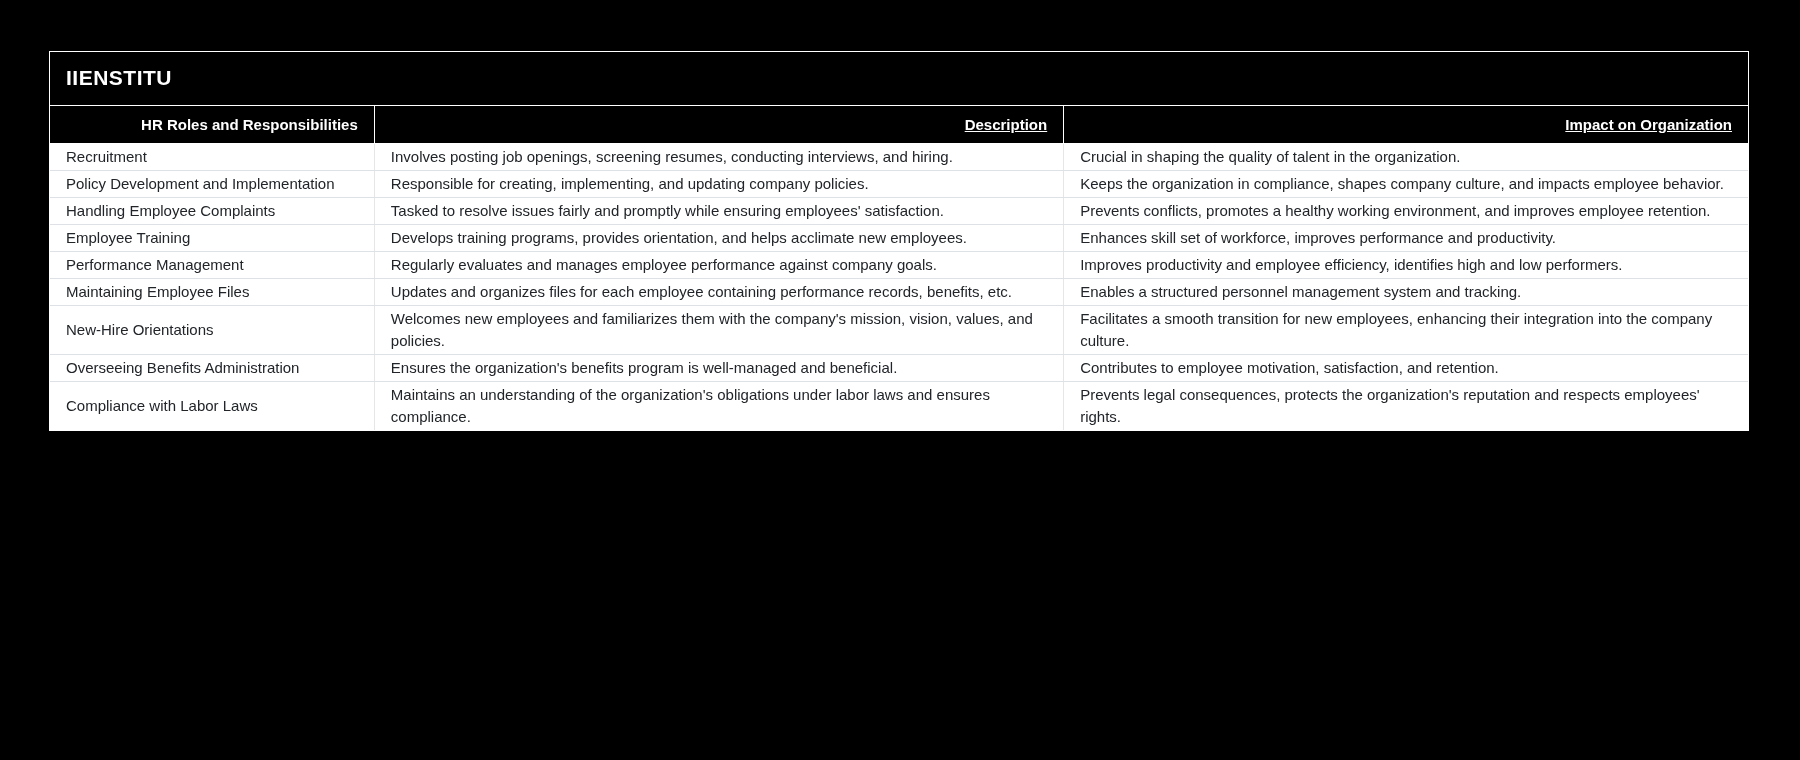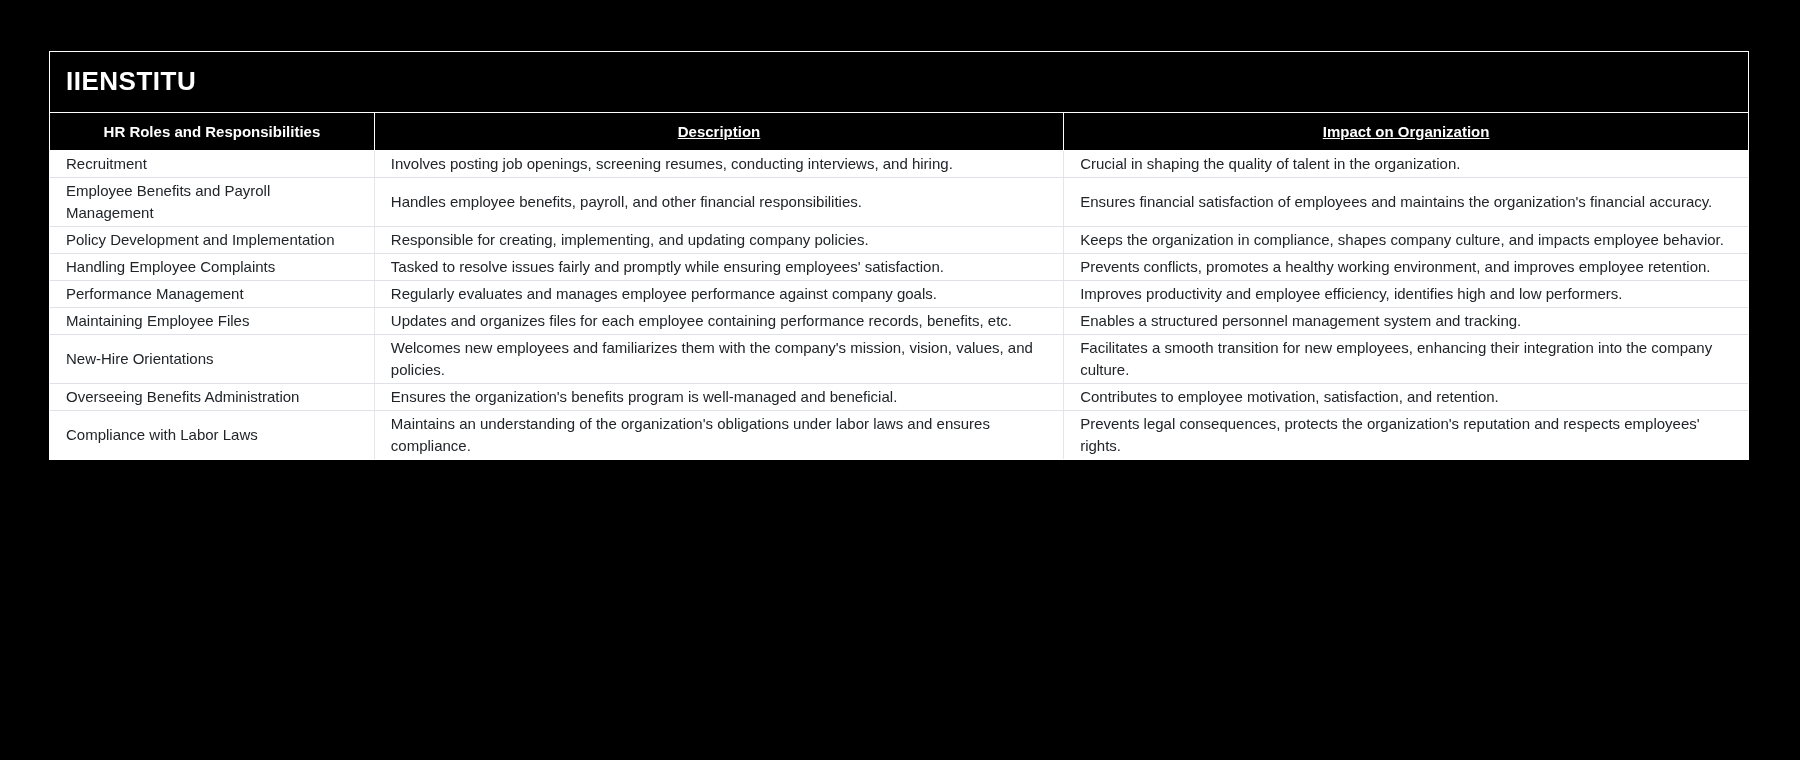--- a/index.html
+++ b/index.html
@@ -13,36 +13,36 @@
     position: absolute;
     left: 49px; top: 51px;
     width: 1700px;
     background: #000000;
     border: 1px solid #ffffff;
   }
   .title-bar {
     background: #000000;
     color: #ffffff;
     font-weight: bold;
-    font-size: 26px;
+    font-size: 21px;
     letter-spacing: 0.5px;
     padding: 14px 16px 15px 16px;
   }
   table.hr-table {
     width: 100%;
     border-collapse: collapse;
     table-layout: fixed;
   }
   table.hr-table col.c1 { width: 19.1%; }
   table.hr-table col.c2 { width: 40.6%; }
   table.hr-table col.c3 { width: 40.3%; }
   table.hr-table thead th {
     background: #000000;
     color: #ffffff;
-    text-align: center;
+    text-align: right;
     font-weight: bold;
     font-size: 15px;
     padding: 10px 16px;
     border-top: 1px solid #ffffff;
     border-bottom: 1px solid #ffffff;
     vertical-align: middle;
   }
   table.hr-table thead th + th { border-left: 1px solid #ffffff; text-decoration: underline; }
   table.hr-table tbody td {
     background: #ffffff;
@@ -74,33 +74,33 @@
         <th>Impact on Organization</th>
       </tr>
     </thead>
     <tbody>
       <tr>
         <td>Recruitment</td>
         <td>Involves posting job openings, screening resumes, conducting interviews, and hiring.</td>
         <td>Crucial in shaping the quality of talent in the organization.</td>
       </tr>
       <tr>
-        <td>Employee Benefits and Payroll Management</td>
-        <td>Handles employee benefits, payroll, and other financial responsibilities.</td>
-        <td>Ensures financial satisfaction of employees and maintains the organization's financial accuracy.</td>
-      </tr>
-      <tr>
         <td>Policy Development and Implementation</td>
         <td>Responsible for creating, implementing, and updating company policies.</td>
         <td>Keeps the organization in compliance, shapes company culture, and impacts employee behavior.</td>
       </tr>
       <tr>
         <td>Handling Employee Complaints</td>
         <td>Tasked to resolve issues fairly and promptly while ensuring employees' satisfaction.</td>
         <td>Prevents conflicts, promotes a healthy working environment, and improves employee retention.</td>
+      </tr>
+      <tr>
+        <td>Employee Training</td>
+        <td>Develops training programs, provides orientation, and helps acclimate new employees.</td>
+        <td>Enhances skill set of workforce, improves performance and productivity.</td>
       </tr>
       <tr>
         <td>Performance Management</td>
         <td>Regularly evaluates and manages employee performance against company goals.</td>
         <td>Improves productivity and employee efficiency, identifies high and low performers.</td>
       </tr>
       <tr>
         <td>Maintaining Employee Files</td>
         <td>Updates and organizes files for each employee containing performance records, benefits, etc.</td>
         <td>Enables a structured personnel management system and tracking.</td>

